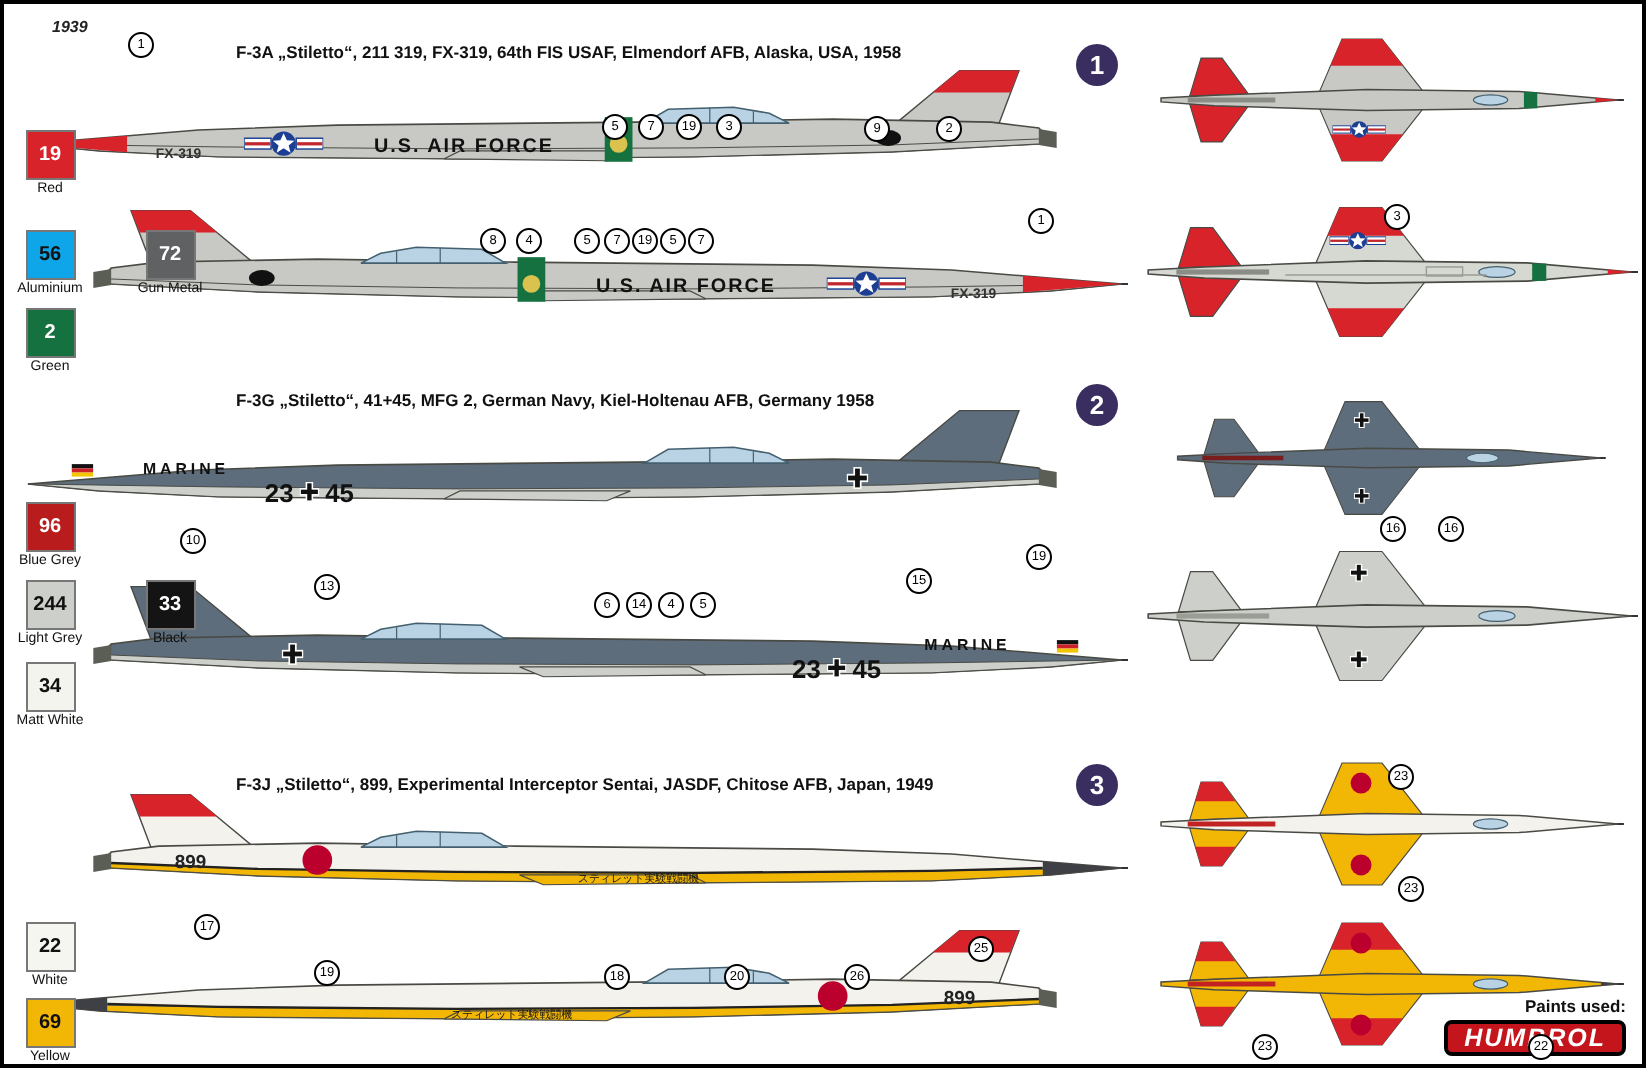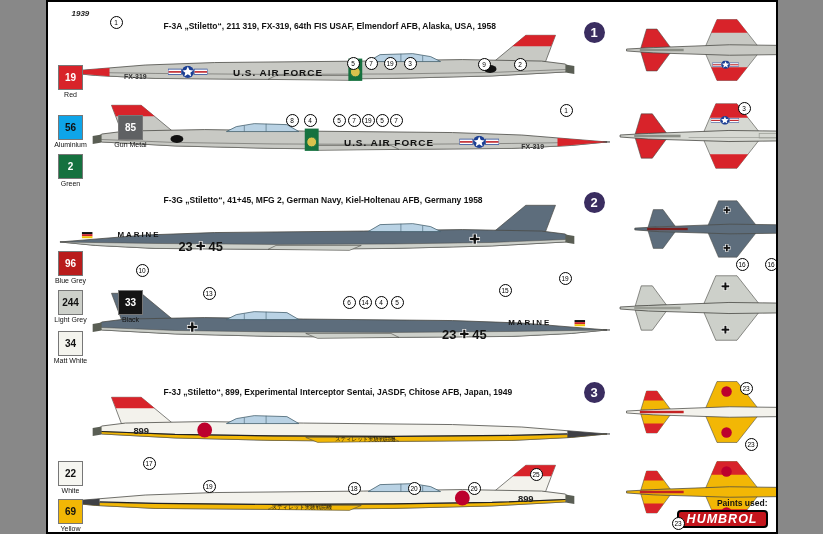--- a/index.html
+++ b/index.html
@@ -1,16 +1,16 @@
 <!DOCTYPE html>
 <html><head>
 <meta charset="utf-8">
 <style>
   html,body{margin:0;padding:0;background:#888;}
-  .page{position:relative;width:732px;height:534px;background:#fff;border:2px solid #000;
+  .page{position:relative;width:823px;height:534px;background:#fff;border:2px solid #000;
         box-sizing:border-box;overflow:hidden;font-family:"Liberation Sans",sans-serif;margin:0 auto;}
   .abs{position:absolute;}
   .title{position:absolute;left:0;right:0;top:1px;margin:0;text-align:center;
          font:700 15px "Liberation Sans",sans-serif;color:#111;}
   .corner-code{position:absolute;left:24px;top:7px;font:italic 700 8px "Liberation Sans",sans-serif;color:#222;}
   .caption{position:absolute;font:700 8.5px "Liberation Sans",sans-serif;color:#111;white-space:nowrap;padding-left:38px;}
   .badge{position:absolute;width:21px;height:21px;border-radius:50%;background:#3a2d60;color:#fff;
          text-align:center;font:700 13px/21px "Liberation Sans",sans-serif;}
   .swatch{position:absolute;width:62px;text-align:center;}
   .swatch-box{display:inline-block;width:25px;height:25px;border:1px solid #777;box-sizing:border-box;
@@ -221,21 +221,21 @@
   <svg class="abs t-jasdf-b" style="left:560px;top:450px" width="258" height="80" viewBox="0 0 256 84">
     <use href="#sym-top-right"></use>
     <circle cx="117" cy="20.5" r="5.5" fill="#bc002d"></circle>
     <circle cx="117" cy="63.5" r="5.5" fill="#bc002d"></circle>
     <polygon points="252,42 243,41.2 243,42.8" fill="#3f4045"></polygon>
   </svg>
 
   <div id="swatch-layer">
       <div class="swatch" style="left: -8px; top: 63px;"><div class="swatch-box" style="background: rgb(216, 35, 42); color: rgb(255, 255, 255);">19</div><div class="swatch-label">Red</div></div>
       <div class="swatch" style="left: -8px; top: 113px;"><div class="swatch-box" style="background: #0ea5e9; color: rgb(17, 17, 17);">56</div><div class="swatch-label">Aluminium</div></div>
-      <div class="swatch" style="left: 52px; top: 113px;"><div class="swatch-box" style="background: rgb(95, 97, 99); color: rgb(255, 255, 255);">85</div><div class="swatch-label">Gun Metal</div></div>
+      <div class="swatch" style="left: 52px; top: 113px;"><div class="swatch-box" style="background: rgb(95, 97, 99); color: rgb(255, 255, 255);">72</div><div class="swatch-label">Gun Metal</div></div>
       <div class="swatch" style="left: -8px; top: 152px;"><div class="swatch-box" style="background: rgb(21, 113, 63); color: rgb(255, 255, 255);">2</div><div class="swatch-label">Green</div></div>
       <div class="swatch" style="left: -8px; top: 249px;"><div class="swatch-box" style="background: #b91c1c; color: rgb(255, 255, 255);">96</div><div class="swatch-label">Blue Grey</div></div>
       <div class="swatch" style="left: -8px; top: 288px;"><div class="swatch-box" style="background: rgb(205, 208, 202); color: rgb(17, 17, 17);">244</div><div class="swatch-label">Light Grey</div></div>
       <div class="swatch" style="left: 52px; top: 288px;"><div class="swatch-box" style="background: rgb(20, 20, 20); color: rgb(255, 255, 255);">33</div><div class="swatch-label">Black</div></div>
       <div class="swatch" style="left: -8px; top: 329px;"><div class="swatch-box" style="background: rgb(244, 244, 238); color: rgb(17, 17, 17);">34</div><div class="swatch-label">Matt White</div></div>
       <div class="swatch" style="left: -8px; top: 459px;"><div class="swatch-box" style="background: rgb(246, 246, 241); color: rgb(17, 17, 17);">22</div><div class="swatch-label">White</div></div>
       <div class="swatch" style="left: -8px; top: 497px;"><div class="swatch-box" style="background: rgb(242, 183, 5); color: rgb(17, 17, 17);">69</div><div class="swatch-label">Yellow</div></div>
     </div>
   <div id="callout-layer">
       <div class="callout" style="left: 62px; top: 14px;">1</div>

